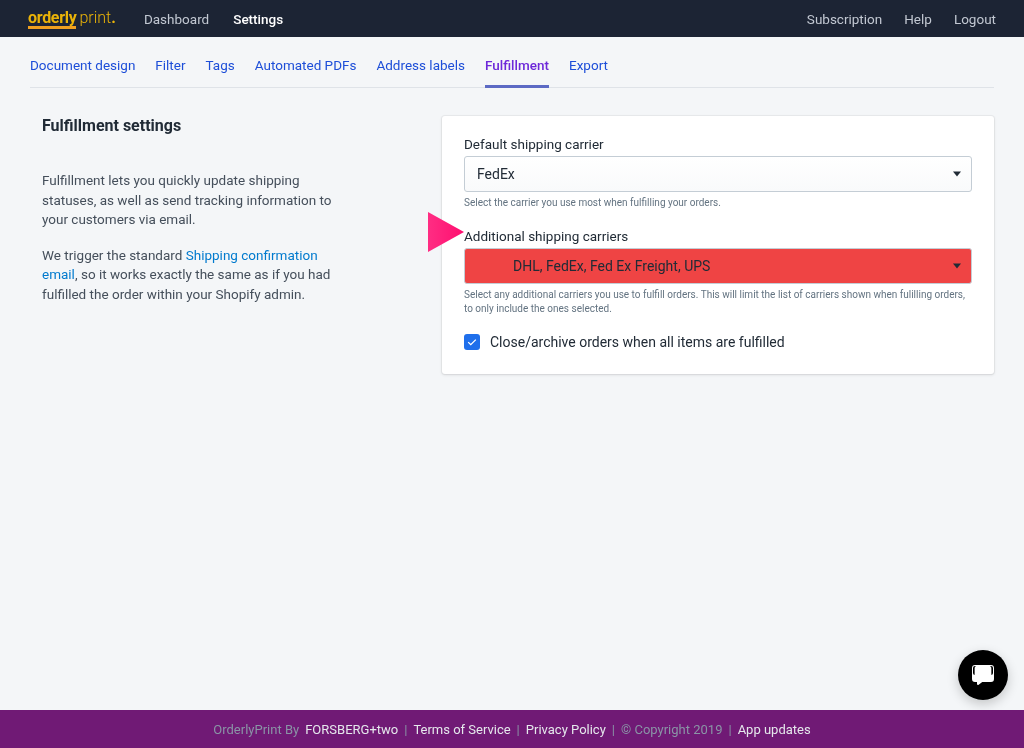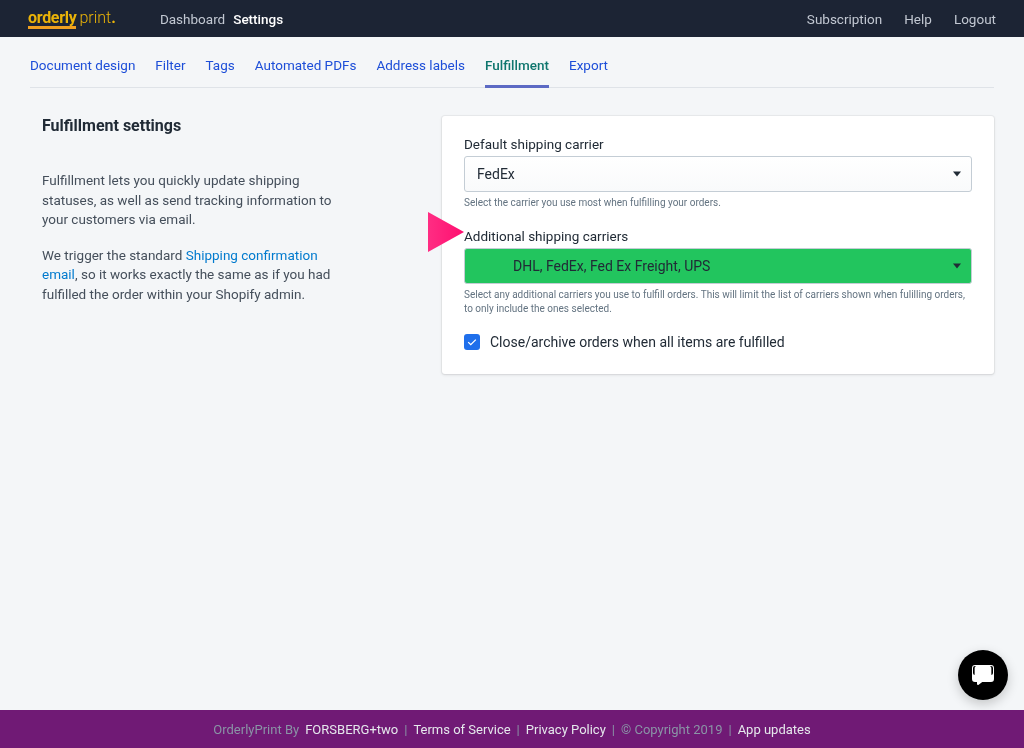--- a/index.html
+++ b/index.html
@@ -18,37 +18,37 @@
     height: 37px;
     display: flex;
     align-items: center;
     padding: 0 28px;
   }
   .brand { display:flex; align-items:baseline; color:#eab308; font-size:16px; font-weight:400; margin-right: 28px;}
   .brand .bold { font-weight:700; letter-spacing: -0.3px;}
   .brand .under { border-bottom: 3px solid #f0a020; padding-bottom:1px; display:inline-block; line-height:14px;}
   .brand .dot { font-weight:700;}
   .brand .thin { font-weight:300; margin-left:3px; }
-  .nav-left { display:flex; gap: 8px; margin-left: 16px; }
+  .nav-left { display:flex; gap: 24px; }
   .nav-left a { color: #c2c8d2; font-size: 13.5px; text-decoration:none; cursor:pointer;}
   .nav-left a.active { color:#fff; font-weight:500;}
   .nav-right { margin-left:auto; display:flex; gap: 22px;}
   .nav-right a { color:#c2c8d2; font-size: 13.5px; text-decoration:none; cursor:pointer;}
   .subnav {
     margin: 14px 30px 0;
     border-bottom: 1px solid #dfe3e8;
     display:flex;
     gap: 20px;
   }
   .subnav a {
     color:#1d4ed8; font-size:13.5px; padding: 6px 0 12px; cursor:pointer;
     border-bottom: 3px solid transparent;
     margin-bottom: -1px;
   }
-  .subnav a.active { color:#0f766e; font-weight:500; border-bottom-color:#5c6ac4;}
+  .subnav a.active { color:#6d28d9; font-weight:500; border-bottom-color:#5c6ac4;}
   .content { display:flex; padding: 28px 30px 0 12px; gap: 30px;}
   .left { flex: 0 0 400px; padding-left: 30px;}
   .left h2 { font-size: 16px; font-weight:700; margin-bottom: 36px;}
   .left p { color:#454f5b; font-size:13.5px; line-height:1.45; margin-bottom:16px; max-width:300px;}
   .left a { color:#007ace; text-decoration:none;}
   .card {
     flex:1; background:#fff; border-radius:3px;
     box-shadow: 0 0 0 1px rgba(63,63,68,0.05), 0 1px 3px rgba(63,63,68,0.15);
     padding: 20px 22px 24px;
     position:relative;
@@ -59,21 +59,21 @@
     position:relative; border:1px solid #c4cdd5; border-radius:3px;
     background: linear-gradient(#fff,#f9fafb);
     height:36px; display:flex; align-items:center; padding: 0 30px 0 12px;
     cursor:pointer;
   }
   .select-wrap .caret {
     position:absolute; right:10px; top:50%; transform:translateY(-50%);
     width:0;height:0;border-left:4px solid transparent;border-right:4px solid transparent;
     border-top:5px solid #212b36;
   }
-  .select-wrap.plain { background:#22c55e;padding-left:48px;}
+  .select-wrap.plain { background:#ef4444;padding-left:48px;}
   .help { color:#637381; font-size:10px; margin-top:4px; line-height:1.4;}
   .checkbox-row { display:flex; align-items:center; gap:10px; margin-top:4px;}
   .cb {
     width:16px;height:16px;border-radius:3px;background:#1f6feb;
     display:flex;align-items:center;justify-content:center;flex-shrink:0;
   }
   .cb svg{width:10px;height:10px;fill:#fff;}
   .footer {
     position:absolute; bottom:0; left:0; right:0;
     background:#701a75; color:#8a94a6; font-size:13px;

